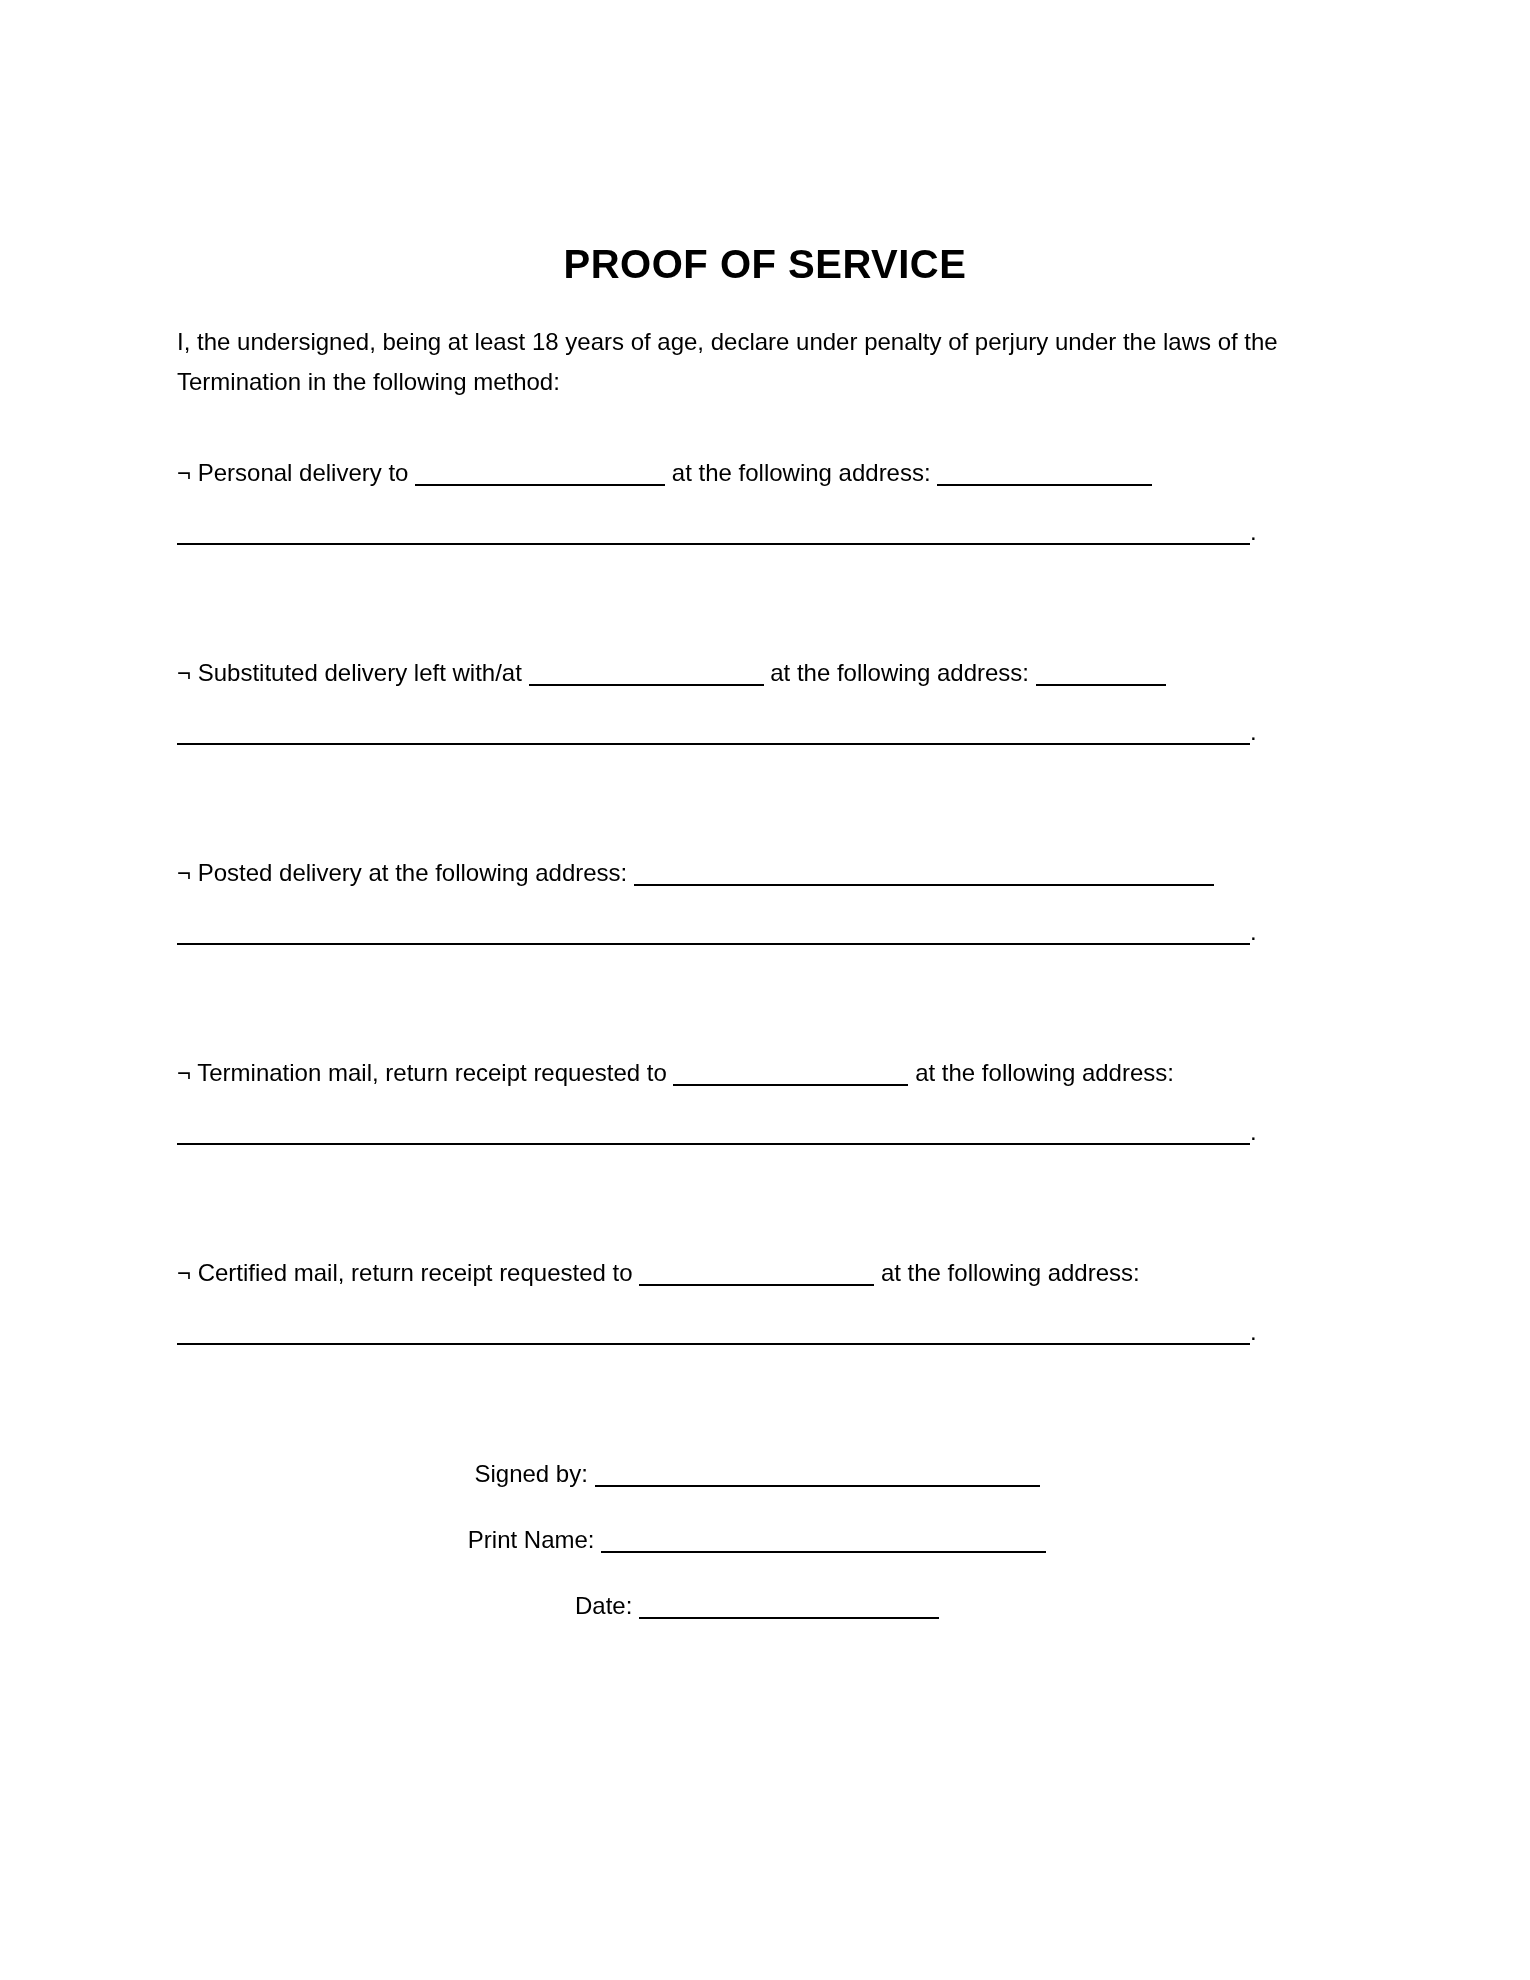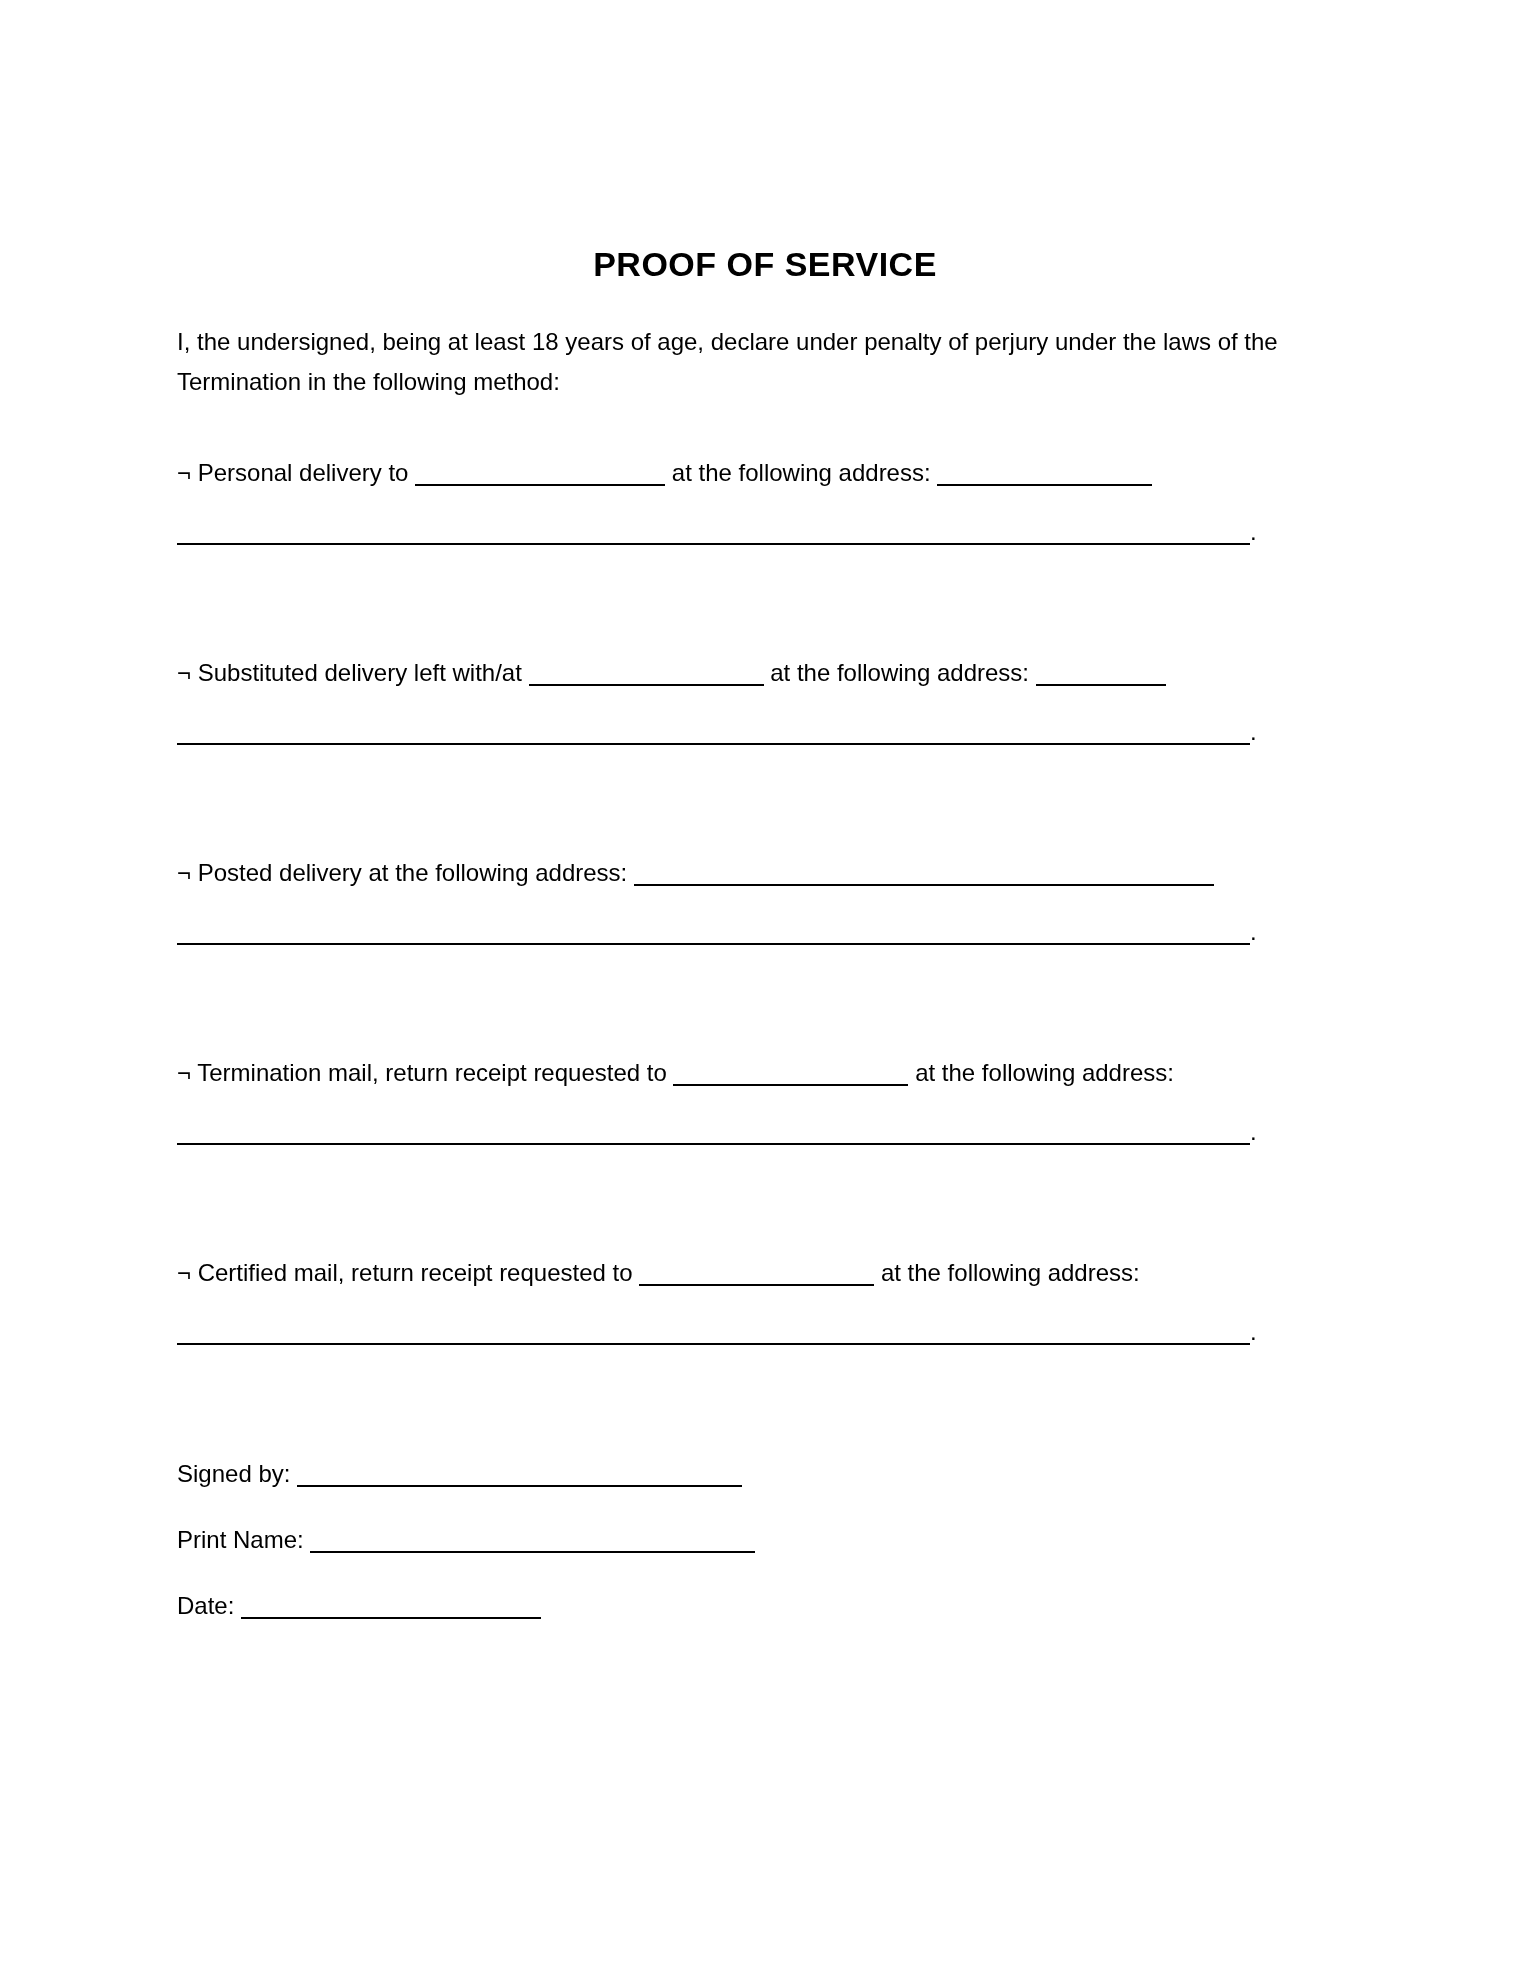--- a/index.html
+++ b/index.html
@@ -11,21 +11,21 @@
     color: #000000;
     font-family: "Liberation Sans", "DejaVu Sans", sans-serif;
     font-size: 24px;
     overflow: hidden;
   }
   .doc-title {
     margin: 0;
     padding-top: 240px;
     width: 100%;
     text-align: center;
-    font-size: 34px;
+    font-size: 40px;
     font-weight: bold;
     line-height: 48px;
     letter-spacing: 0.5px;
   }
   .content {
     margin-left: 177px;
     width: 1160px;
   }
   .line {
     line-height: 40px;
@@ -44,21 +44,21 @@
   .w215 { width: 215px; }
   .w130 { width: 130px; }
   .w580 { width: 580px; }
   .w1073 { width: 1073px; }
   .w445 { width: 445px; }
   .w300 { width: 300px; }
   .method { margin-top: 122px; }
   .method.first { margin-top: 51px; }
   .rule-line { margin-top: 28px; height: 10px; line-height: 10px; white-space: nowrap; }
   .signature { margin-top: 123px; }
-  .sig-row { margin-top: 26px; }
+  .sig-row { margin-top: 26px; text-align: center; }
   .sig-row.first { margin-top: 0; }
 </style>
 </head>
 <body>
 
 <div class="page">
 
   <h1 class="doc-title">PROOF OF SERVICE</h1>
 
   <div class="content">

